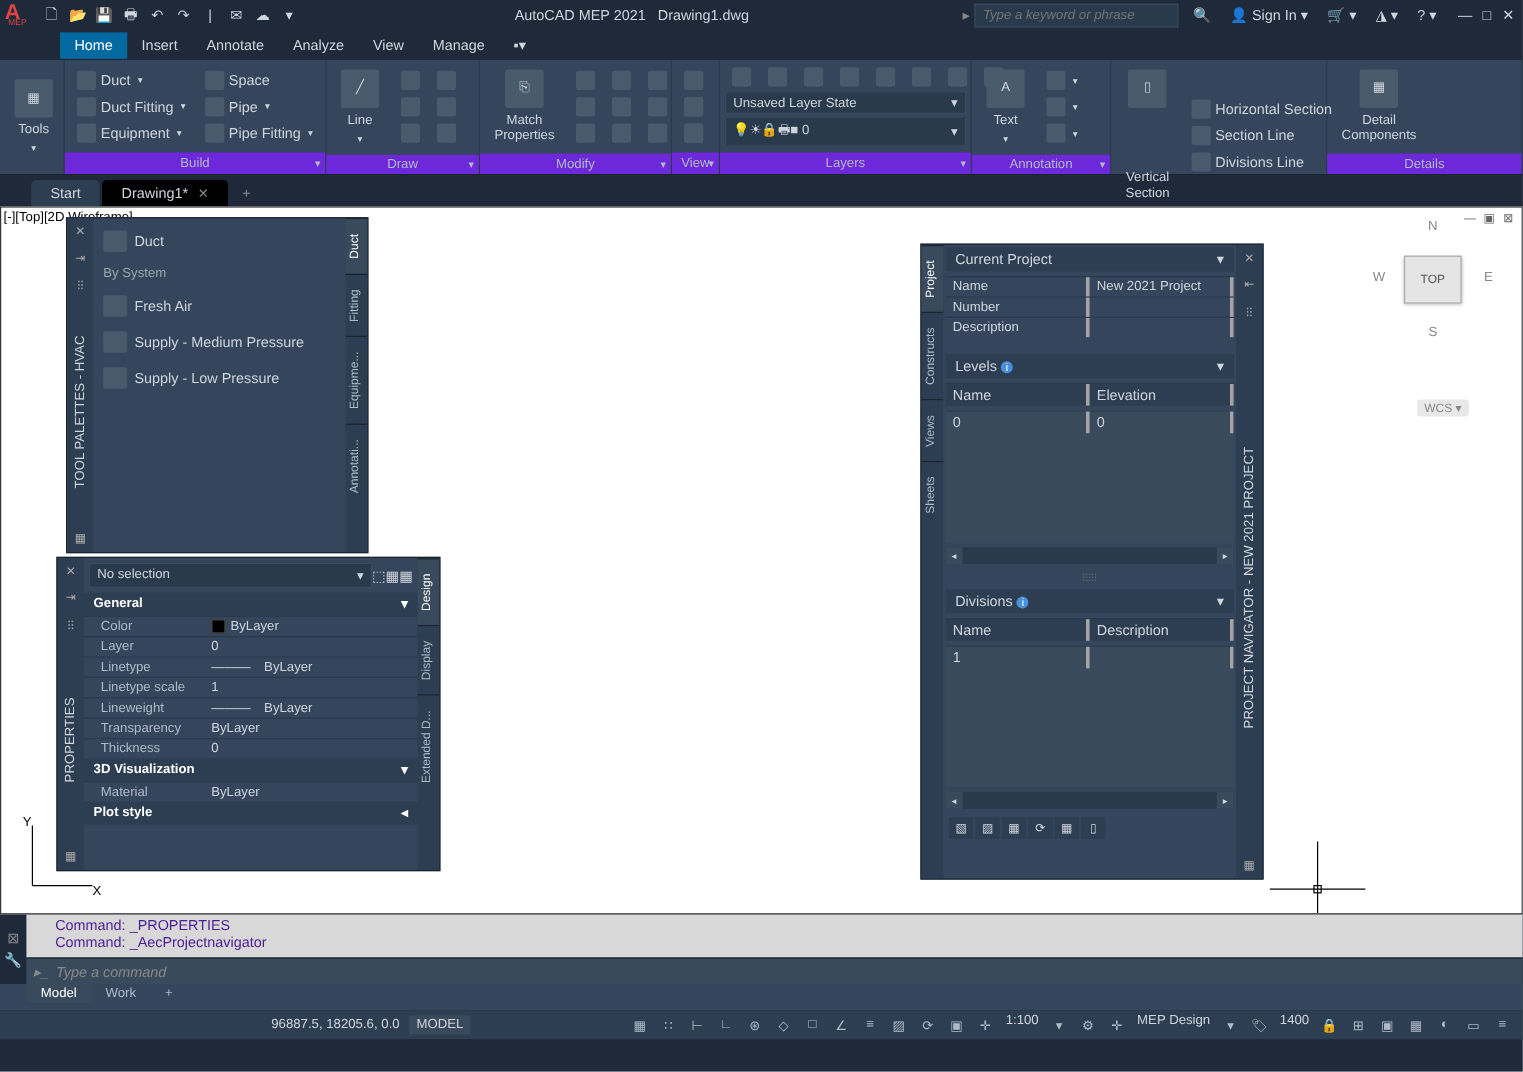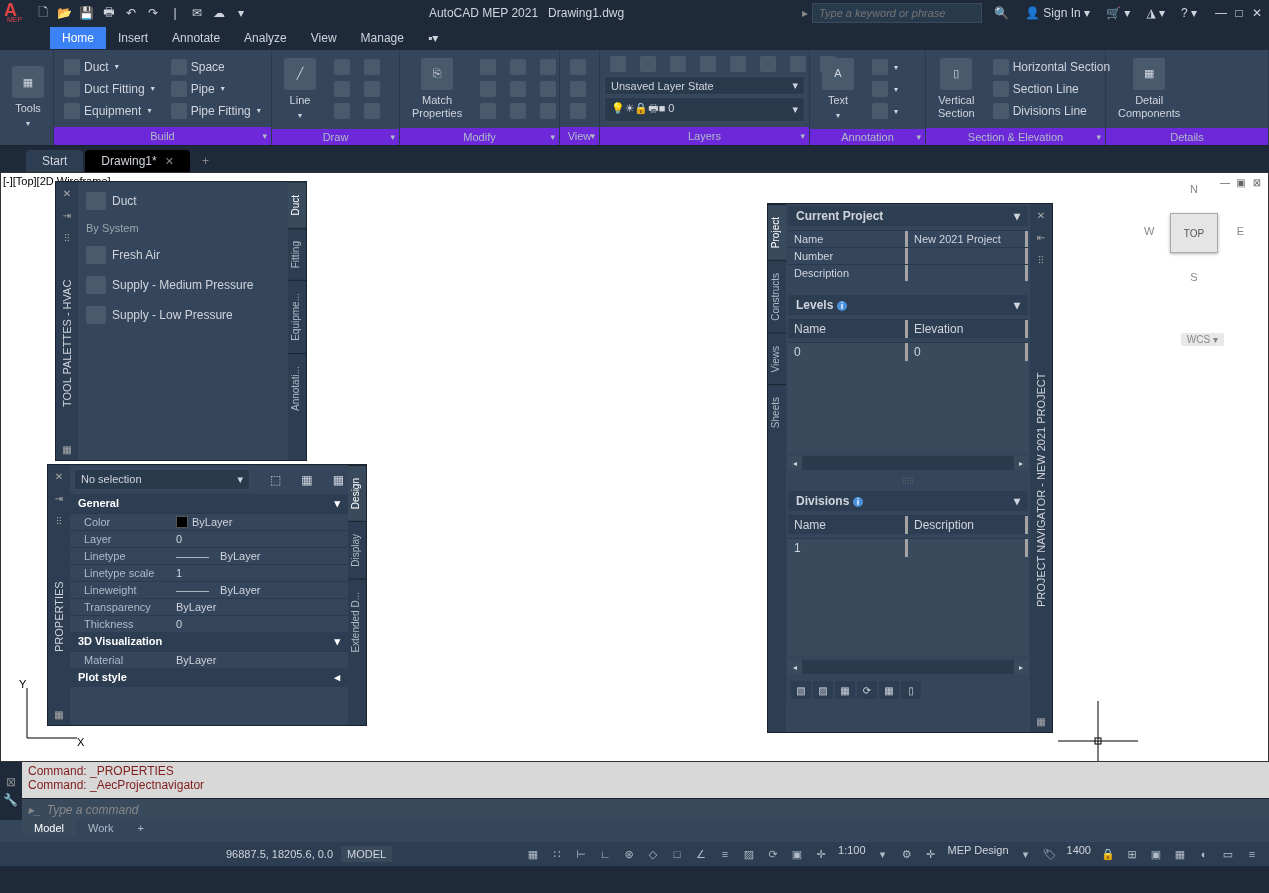--- a/index.html
+++ b/index.html
@@ -13,21 +13,21 @@
 .titlebar .title-text { flex: 1; text-align: center; color: #d0d5dd; font-size: 12px; }
 .titlebar .search-box { background: #2a3a4d; border: 1px solid #3a4a5d; width: 170px; height: 20px; padding: 0 6px; color: #8a9; font-style: italic; font-size: 11px; }
 .titlebar .right { display: flex; align-items: center; gap: 8px; margin-left: 8px; }
 .titlebar .right .btn { color: #d0d5dd; cursor: pointer; padding: 0 4px; }
 .titlebar .win-ctrl { display: flex; gap: 2px; margin-left: 12px; }
 .titlebar .win-ctrl span { width: 16px; height: 16px; display: flex; align-items: center; justify-content: center; cursor: pointer; }
 
 
 .menubar { height: 24px; background: #1e2a3a; display: flex; align-items: center; padding-left: 50px; gap: 0; }
 .menubar .tab { padding: 4px 12px; color: #d0d5dd; cursor: pointer; font-size: 12px; }
-.menubar .tab.active { background: #3b82f6; color: #fff; }
+.menubar .tab.active { background: #0369a1; color: #fff; }
 
 
 .ribbon { height: 96px; background: #34455c; display: flex; border-bottom: 1px solid #1a2430; }
 .ribbon-panel { border-right: 1px solid #2a3a4d; display: flex; flex-direction: column; }
 .ribbon-panel-body { flex: 1; display: flex; align-items: center; padding: 4px; gap: 4px; }
 .ribbon-panel-title { height: 18px; background: #6d28d9; text-align: center; font-size: 11px; color: #b0bbc8; display: flex; align-items: center; justify-content: center; position: relative; }
 .ribbon-panel-title .arrow { position: absolute; right: 4px; font-size: 9px; }
 .rbtn { display: flex; align-items: center; gap: 4px; padding: 2px 6px; color: #d0d5dd; cursor: pointer; font-size: 12px; white-space: nowrap; }
 .rbtn-lg { flex-direction: column; text-align: center; padding: 4px 8px; font-size: 11px; line-height: 1.2; }
 .rbtn-lg .ico { width: 32px; height: 32px; background: #4a5a6d; border-radius: 2px; display: flex; align-items: center; justify-content: center; }
@@ -56,33 +56,33 @@
 .palette-tabs { width: 18px; background: #2e3e52; display: flex; flex-direction: column; }
 .palette-tab-v { writing-mode: vertical-rl; transform: rotate(180deg); font-size: 10px; padding: 12px 2px; color: #b0bbc8; cursor: pointer; border-bottom: 1px solid #1a2430; }
 .palette-tab-v.active { background: #3a4a5d; color: #fff; }
 .pitem { display: flex; align-items: center; gap: 6px; padding: 6px 4px; color: #d0d5dd; cursor: pointer; font-size: 12px; }
 .pitem .pico { width: 20px; height: 18px; background: #4a5a6d; border-radius: 2px; }
 .psection { font-size: 11px; color: #9aa; padding: 6px 4px; }
 
 
 .props { position: absolute; background: #34455c; border: 1px solid #1a2430; display: flex; }
 .props-body { flex: 1; display: flex; flex-direction: column; }
-.props-head { display: flex; align-items: center; padding: 4px; gap: 20px; }
+.props-head { display: flex; align-items: center; padding: 4px; gap: 0; }
 .props-sel { flex: 1; background: #2a3a4d; border: 1px solid #3a4a5d; padding: 3px 6px; font-size: 11px; display: flex; justify-content: space-between; }
 .props-cat { background: #2e3e52; padding: 3px 8px; font-size: 11px; font-weight: bold; color: #fff; display: flex; justify-content: space-between; }
 .props-row { display: flex; font-size: 11px; border-top: 1px solid #2a3a4d; }
 .props-row .k { width: 100px; padding: 2px 2px 2px 14px; color: #b0bbc8; }
 .props-row .v { flex: 1; padding: 2px 6px; color: #d0d5dd; display: flex; align-items: center; gap: 4px; }
 .swatch { width: 12px; height: 12px; background: #000; border: 1px solid #555; }
 
 
 .projnav { position: absolute; background: #34455c; border: 1px solid #1a2430; display: flex; }
 .projnav-tabs { width: 18px; background: #2e3e52; display: flex; flex-direction: column; }
 .projnav-body { flex: 1; display: flex; flex-direction: column; padding: 2px; gap: 4px; }
-.pn-section-head { background: #2e3e52; padding: 3px 8px; font-size: 12px; font-weight: bold; display: flex; justify-content: space-between; align-items: center; }
+.pn-section-head { background: #2e3e52; padding: 3px 8px; font-size: 12px; font-weight: normal; display: flex; justify-content: space-between; align-items: center; }
 .pn-table { font-size: 11px; }
 .pn-trow { display: flex; border-top: 1px solid #2a3a4d; }
 .pn-trow.head { background: #2e3e52; font-weight: normal; }
 .pn-cell { flex: 1; padding: 2px 6px; border-right: 3px solid #a3a3a3; }
 .pn-grid { height: 90px; background: #3a4a5d; overflow: auto; }
 .pn-scroll { height: 14px; background: #2a3a4d; display: flex; }
 .pn-scroll .sbtn { width: 14px; background: #3a4a5d; display: flex; align-items: center; justify-content: center; font-size: 8px; }
 .pn-scroll .track { flex: 1; }
 .pn-toolbar { display: flex; gap: 2px; padding: 3px; }
 .pn-toolbar .tb { width: 20px; height: 18px; background: #2e3e52; display: flex; align-items: center; justify-content: center; cursor: pointer; font-size: 10px; }
@@ -96,21 +96,21 @@
 
 .docctrl { position: absolute; right: 4px; top: 2px; display: flex; gap: 2px; }
 .docctrl span { width: 14px; height: 14px; font-size: 10px; color: #666; cursor: pointer; display: flex; align-items: center; justify-content: center; }
 
 
 .ucs { position: absolute; left: 16px; bottom: 10px; font-size: 12px; color: #000; }
 
 
 .cmdarea { height: 58px; background: #1e2a3a; display: flex; }
 .cmdarea .cmdside { width: 22px; display: flex; flex-direction: column; align-items: center; justify-content: center; gap: 4px; color: #888; }
-.cmdlog { flex: 1; background: #d8d8d8; color: #7f1d1d; font-family: Consolas, monospace; font-size: 12px; padding: 2px 6px; overflow: hidden; }
+.cmdlog { flex: 1; background: #d8d8d8; color: #4c1d95; font-family: Consolas, monospace; font-size: 12px; padding: 2px 24px; overflow: hidden; }
 .cmdinput { height: 22px; background: #3a4a5d; border-top: 1px solid #1a2430; display: flex; align-items: center; padding: 0 6px; gap: 6px; font-family: Consolas, monospace; font-size: 12px; color: #888; font-style: italic; }
 
 
 .modeltabs { height: 22px; background: #34455c; display: flex; align-items: flex-start; padding-left: 22px; }
 .mtab { padding: 2px 12px; font-size: 11px; cursor: pointer; color: #b0bbc8; }
 .mtab.active { background: #3a4a5d; color: #fff; border-radius: 0 0 4px 4px; }
 
 
 .statusbar { height: 24px; background: #2e3e52; display: flex; align-items: center; padding: 0 6px; gap: 8px; font-size: 11px; color: #d0d5dd; }
 .statusbar .coords { margin-left: 220px; }
@@ -399,21 +399,21 @@
     </div>
     <div class="ribbon-panel-title">
         <span>Annotation</span>
         <span class="arrow">▾</span>
       </div>
   </div>
   <div class="ribbon-panel" style="width:180px;">
     <div class="ribbon-panel-body">
       <div class="rbtn rbtn-lg">
           <span class="ico">▯</span>
-          <span style="white-space:pre;">Vertical
+          <span style="white-space:pre;margin-top:48px;">Vertical
 Section</span>
         </div>
       <div class="rcol">
         <div class="rbtn">
             <span class="ico-sm"></span>
             <span>Horizontal Section</span>
           </div>
         <div class="rbtn">
             <span class="ico-sm"></span>
             <span>Section Line</span>

